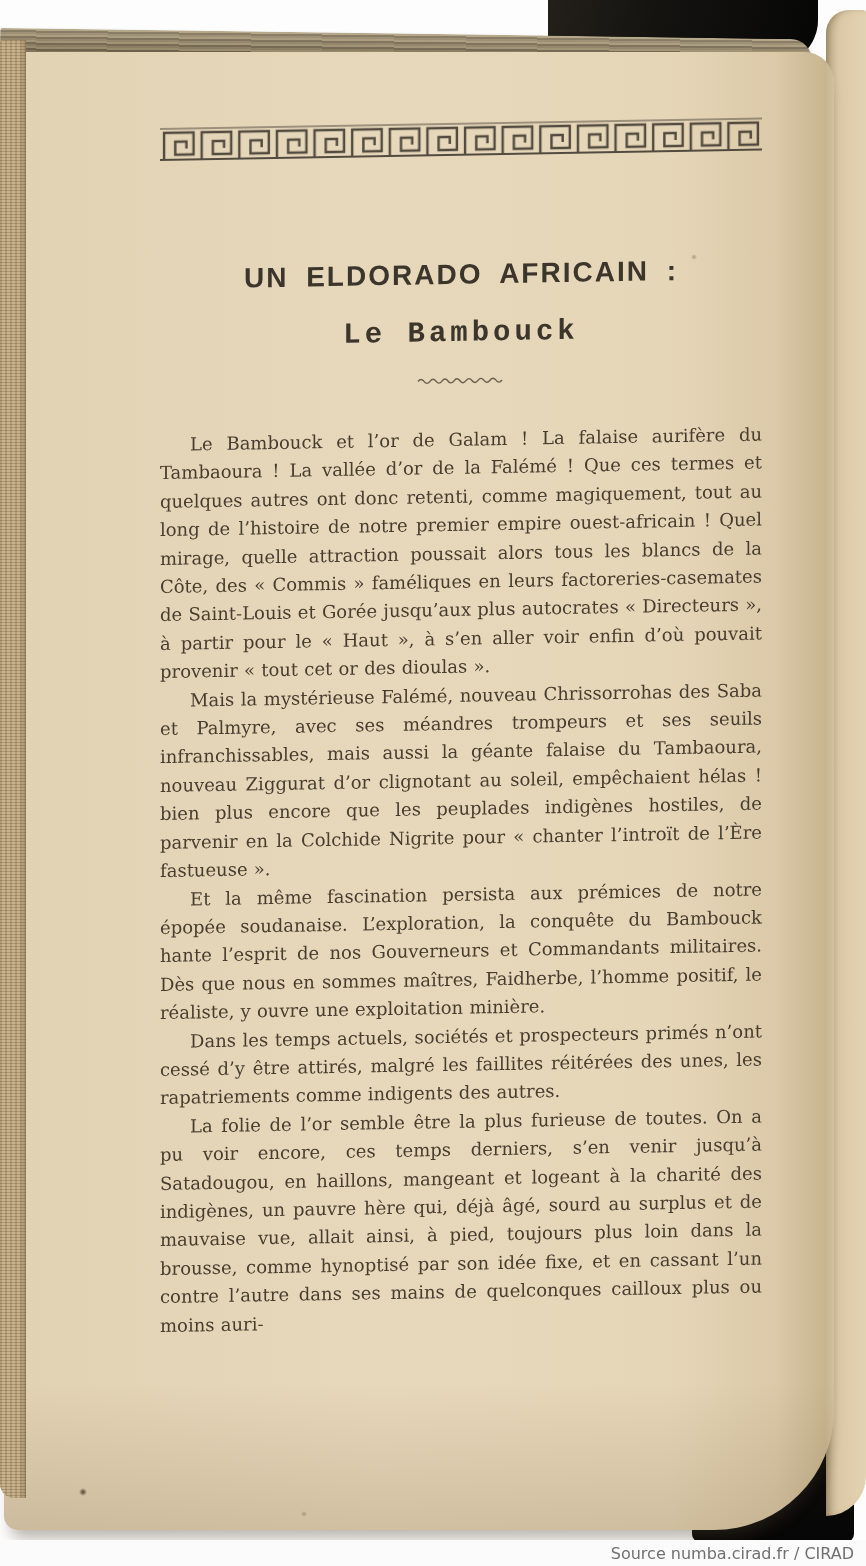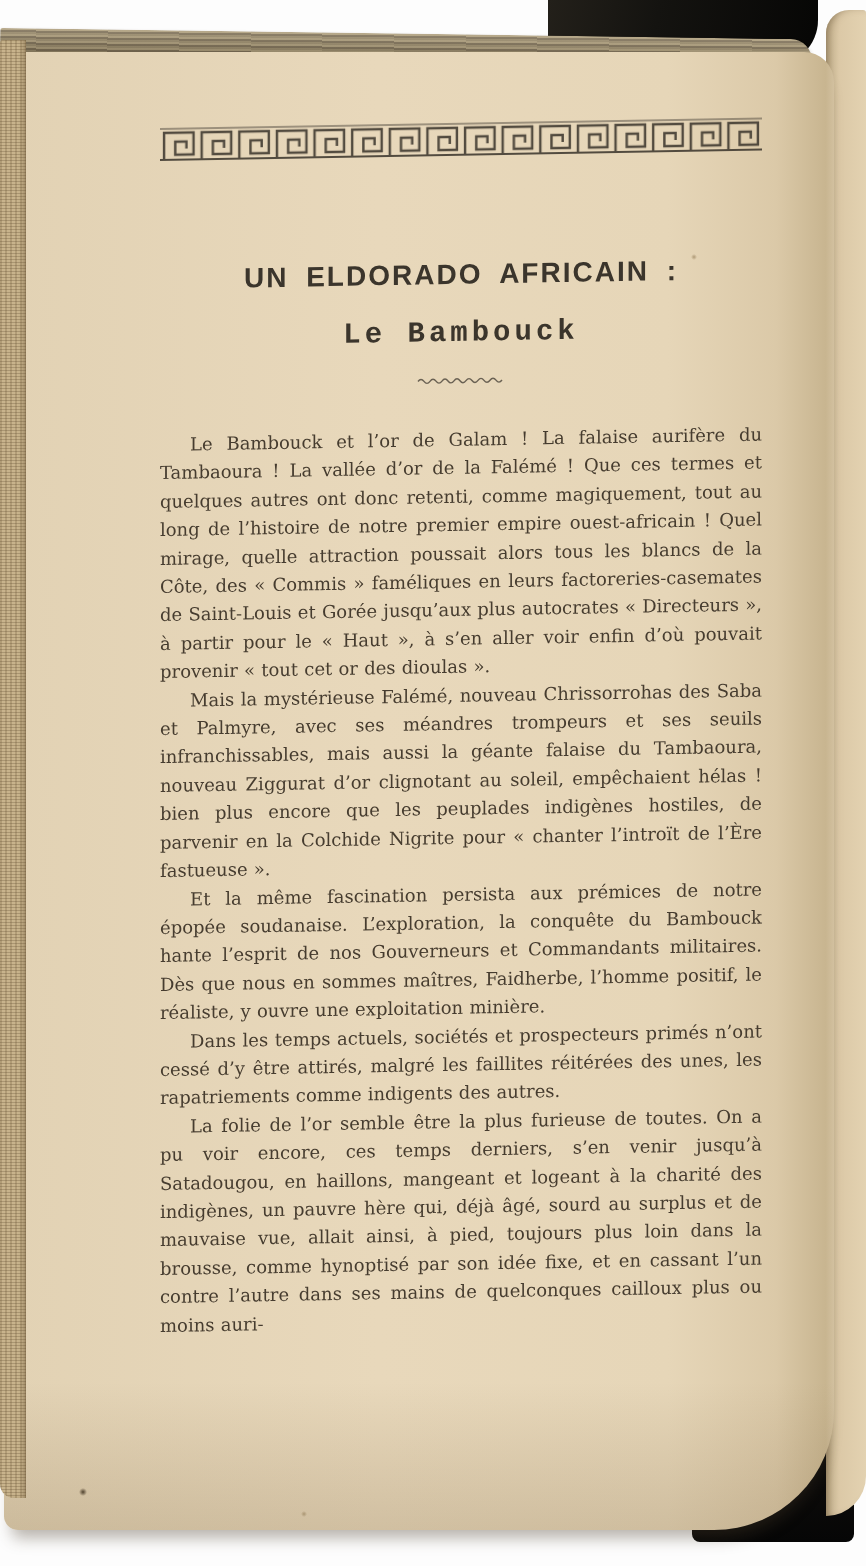--- a/index.html
+++ b/index.html
@@ -136,14 +136,17 @@
         <p>Et la même fascination persista aux prémices de notre épopée soudanaise. L’exploration, la conquête du Bambouck hante l’esprit de nos Gouverneurs et Commandants militaires. Dès que nous en sommes maîtres, Faidherbe, l’homme positif, le réaliste, y ouvre une exploitation minière.</p>
         <p>Dans les temps actuels, sociétés et prospecteurs primés n’ont cessé d’y être attirés, malgré les faillites réitérées des unes, les rapatriements comme indigents des autres.</p>
         <p>La folie de l’or semble être la plus furieuse de toutes. On a pu voir encore, ces temps derniers, s’en venir jusqu’à Satadougou, en haillons, mangeant et logeant à la charité des indigènes, un pauvre hère qui, déjà âgé, sourd au surplus et de mauvaise vue, allait ainsi, à pied, toujours plus loin dans la brousse, comme hynoptisé par son idée fixe, et en cassant l’un contre l’autre dans ses mains de quelconques cailloux plus ou moins auri-</p>
       </div>
 
     </div>
   </div>
 
   <div class="deckle"></div>
 
+  <div class="footer">
+    <span>Source numba.cirad.fr / CIRAD</span>
+  </div>
 
 </div>
 
 </body></html>

